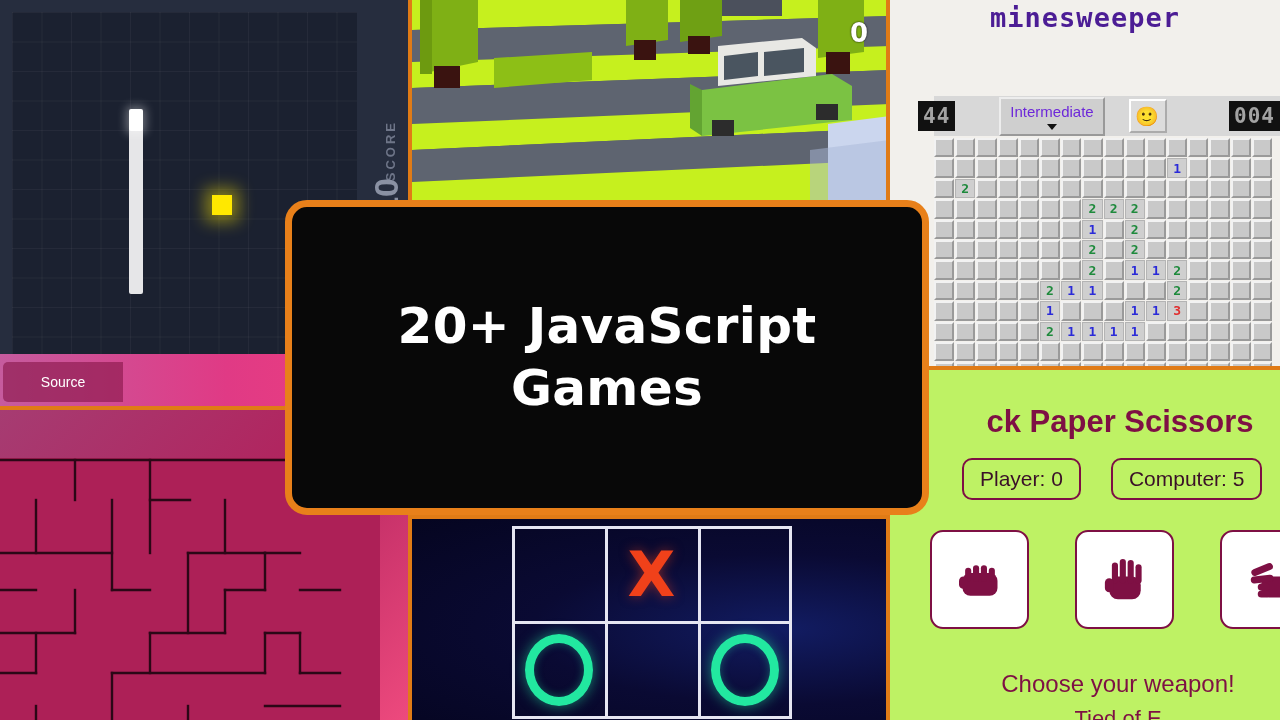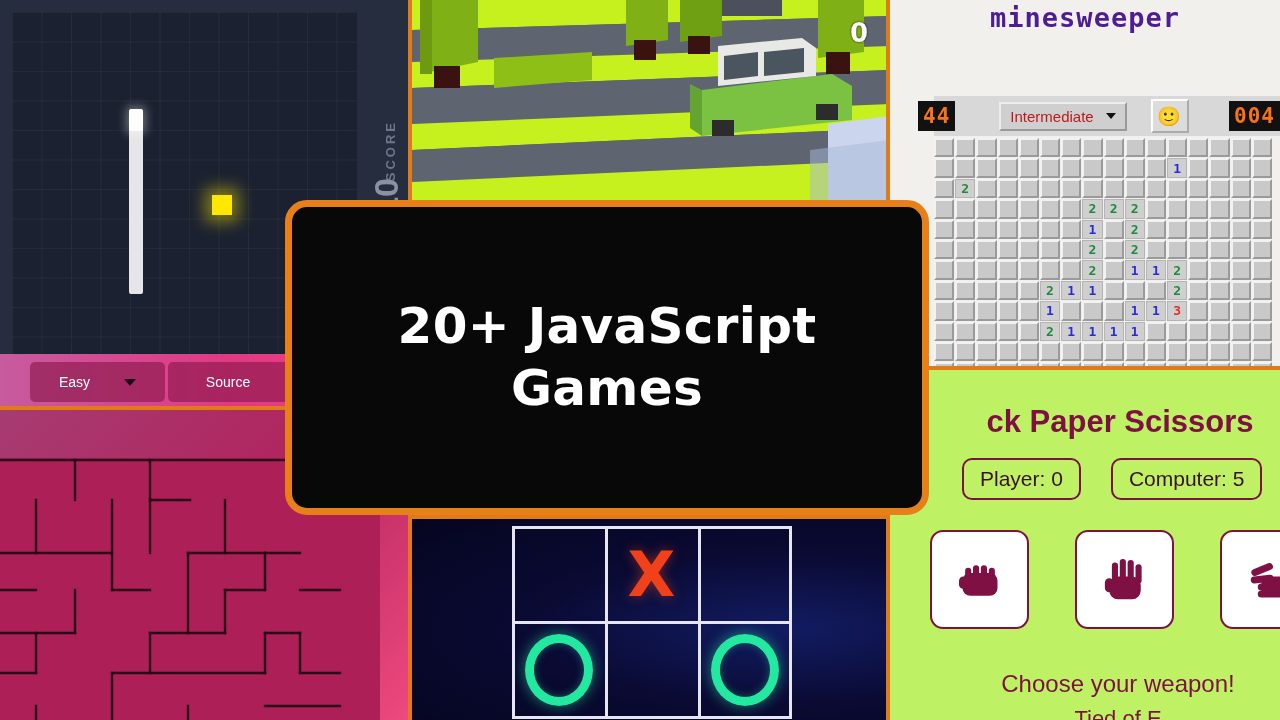--- a/index.html
+++ b/index.html
@@ -48,26 +48,26 @@
   
   #mine-panel{left:890px;top:0;width:390px;height:370px;background:#F2F0EC;}
   #mine-title{text-align:center;font-family:"DejaVu Sans Mono",monospace;font-size:27px;
     font-weight:bold;color:#4c1d95;letter-spacing:1px;padding-top:2px;}
   #mine-sub{text-align:center;font-family:"DejaVu Sans Mono",monospace;font-size:11px;
     font-weight:bold;color:#333;margin-top:10px;}
   #mine-sub .k1{color:#D8605F;}
   #mine-sub .k2{color:#3B4FD8;}
   #mine-hud{position:absolute;left:44px;top:96px;width:346px;height:40px;background:#D8D8D8;
     display:flex;align-items:center;}
-  .mine-counter{background:#111;color:#f97316;font-family:"DejaVu Sans Mono",monospace;
+  .mine-counter{background:#111;color:#a3a3a3;font-family:"DejaVu Sans Mono",monospace;
     font-size:21px;font-weight:bold;letter-spacing:1px;padding:3px 5px;}
   #mine-count{margin-left:-16px;}
   #mine-select{margin-left:44px;background:#CFCFCF;border:2px outset #EDEDED;
-    font-family:"Liberation Sans",sans-serif;font-size:15px;color:#b91c1c;padding:4px 9px;
-    display:flex;align-items:center;gap:12px;cursor:pointer;}
+    font-family:"Liberation Sans",sans-serif;font-size:15px;color:#6d28d9;padding:4px 9px;
+    display:flex;align-items:center;gap:4px;cursor:pointer;flex-direction:column;}
   #mine-select-caret{border-left:5px solid transparent;border-right:5px solid transparent;
     border-top:6px solid #111;}
   #mine-face{margin-left:24px;width:34px;height:30px;background:#DCDCDC;border:2px outset #fff;
     display:flex;align-items:center;justify-content:center;font-size:19px;cursor:pointer;}
   #mine-timer{margin-left:auto;}
   #mine-grid{position:absolute;left:44px;top:138px;display:grid;
     grid-template-columns:repeat(16,20.2px);grid-auto-rows:19.4px;gap:1px;}
   .mcell{background:#C9C9C9;border-top:2px solid #F2F2F2;border-left:2px solid #F2F2F2;
     border-right:2px solid #9A9A9A;border-bottom:2px solid #9A9A9A;cursor:pointer;}
   .mcell.open{background:#CFCFCF;border:1px solid #B4B4B4;display:flex;align-items:center;
@@ -137,24 +137,20 @@
     </div>
     <div id="snake-score-rail">
       <div id="snake-score-label">SCORE</div>
       <div id="snake-score-value">10</div>
     </div>
     <div id="snake-title-row">
       <span id="snake-title">SNAKE</span>
       <span id="snake-byline">BY FARAZ</span>
     </div>
     <div id="snake-controls">
-      <div class="snake-btn" id="snake-difficulty">
-        <span>Easy</span>
-        <span id="snake-caret"></span>
-      </div>
       <div class="snake-btn" id="snake-start">Source</div>
     </div>
   </div>
 
   <div class="panel" id="crossy-panel">
     <svg width="478" height="200" viewBox="0 0 478 200">
       <rect x="0" y="0" width="478" height="200" fill="#5A6069"></rect>
 
       <polygon points="0,0 478,0 478,16 0,30" fill="#C6F01E"></polygon>
       <polygon points="0,30 478,16 478,46 0,62" fill="#5E6470"></polygon>

